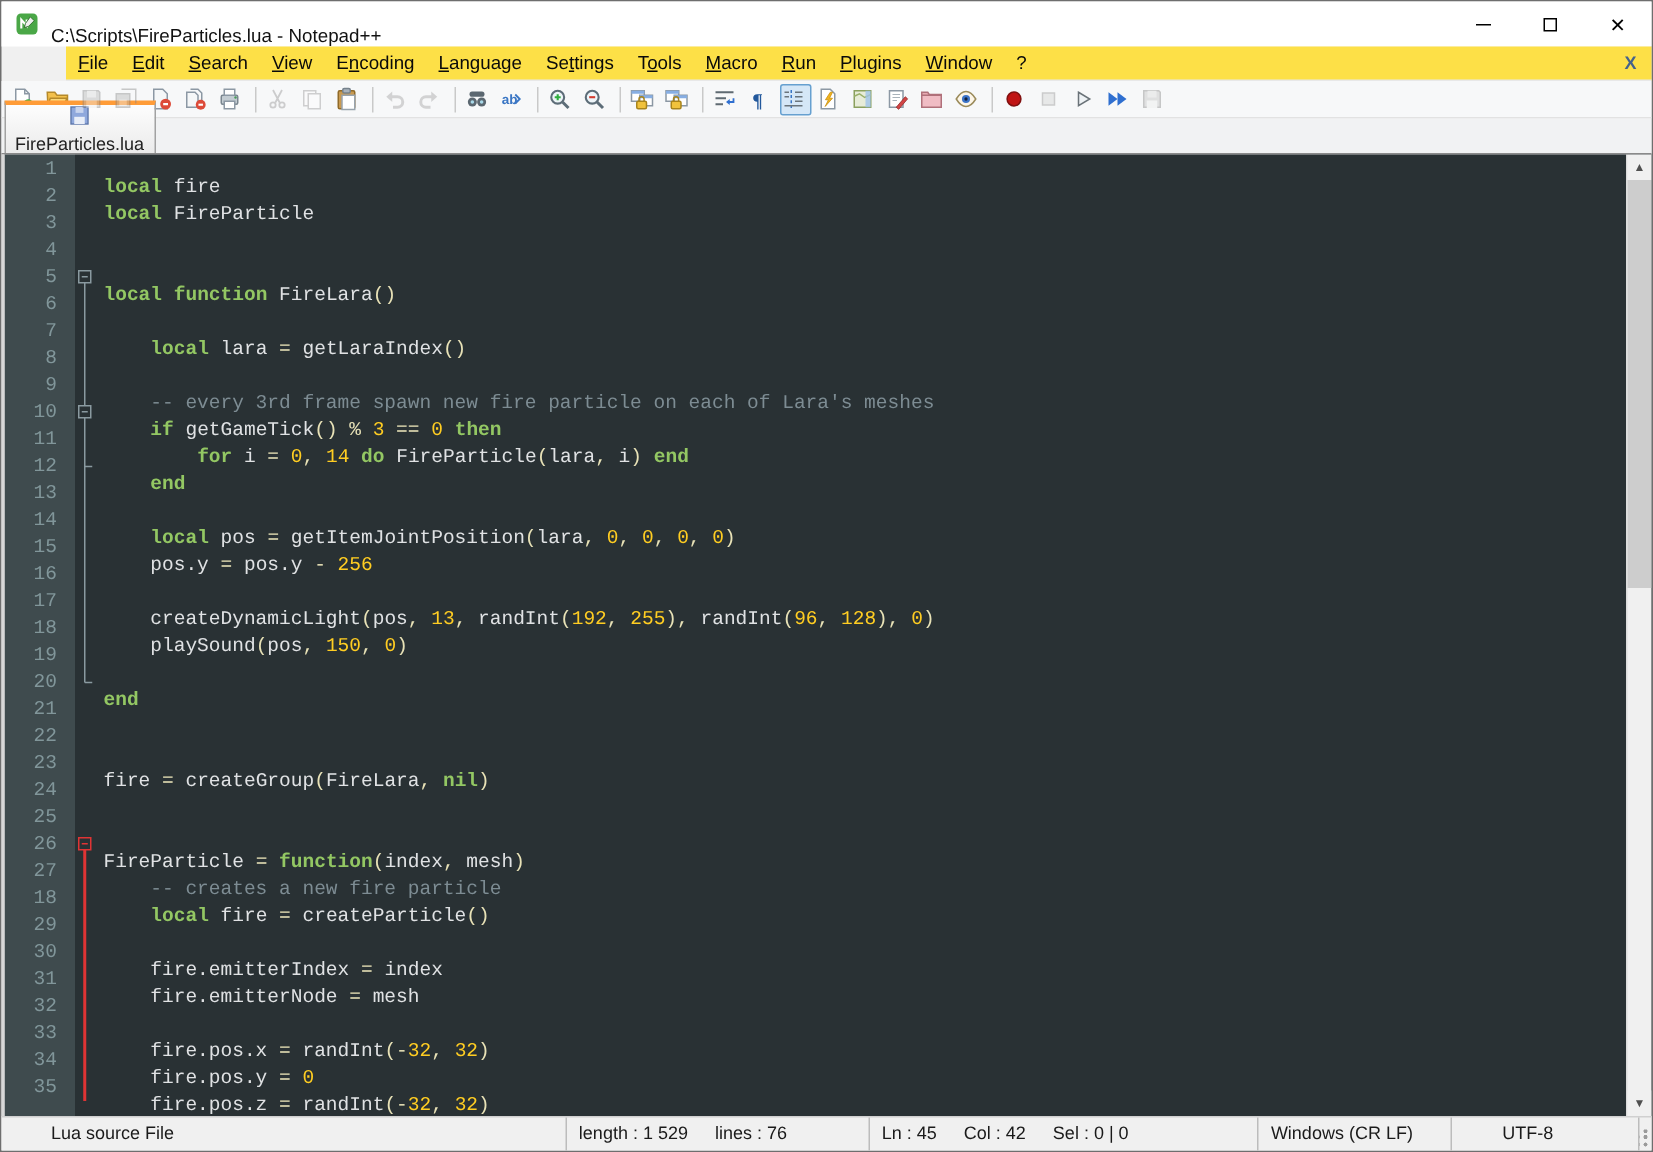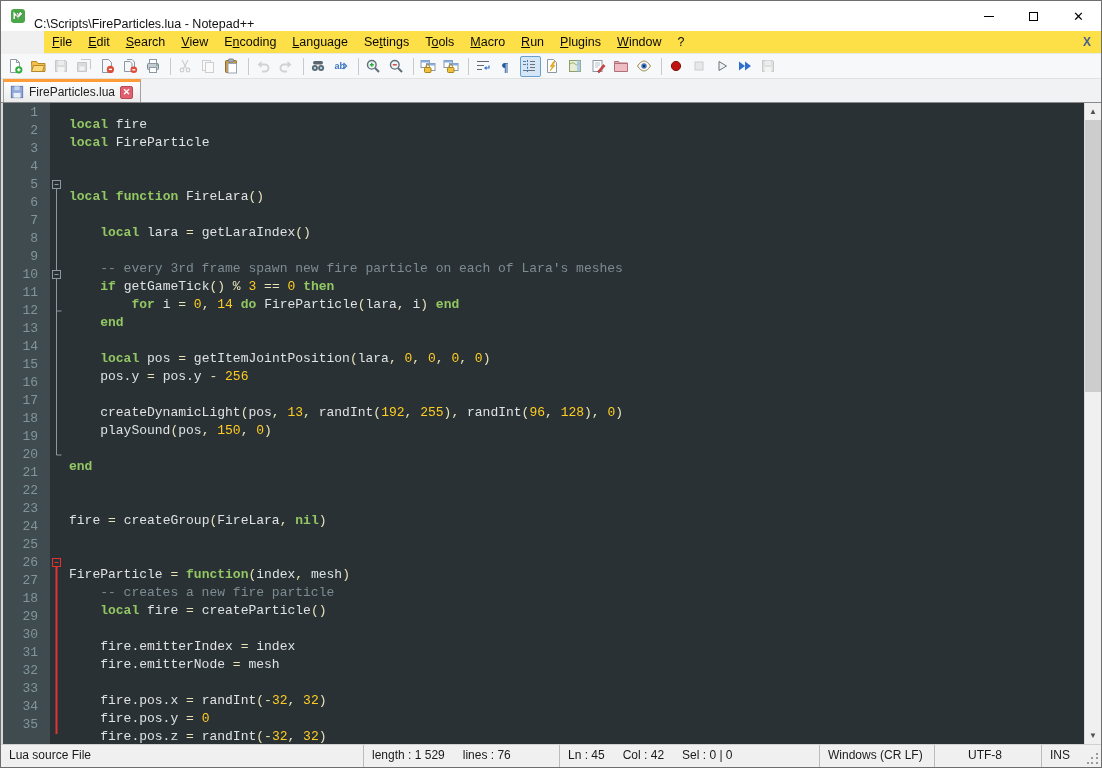--- a/index.html
+++ b/index.html
@@ -29,23 +29,23 @@
              flex:none; border-bottom:1px solid #e2e2e2; }
   .tb-icon { width:21px; height:21px; display:flex; align-items:center; justify-content:flex-start;
              margin:0 1px; border:1px solid transparent; border-radius:2px; }
   .tb-icon.disabled { filter:grayscale(1); opacity:.42; }
   .tb-icon.active { background:#d5e7f7; border-color:#66a0d0; }
   .tb-sep { width:1px; height:17px; background:#c9c9c9; margin:0 4px; }
 
   
   .tabbar { height:24px; background:#f1f2f3; display:flex; align-items:flex-end; flex:none;
             border-bottom:1px solid #8a8a8a; padding-left:2px; }
-  .tab { height:23px; display:flex; align-items:center; gap:5px; padding:0 7px 0 6px;
+  .tab { height:35px; display:flex; align-items:center; gap:5px; padding:0 7px 0 6px;
          background:linear-gradient(#fdfdfd,#ebebeb); border:1px solid #a2a2a2; border-bottom:none;
-         border-top:3px solid #ff9c38; font-size:12px; color:#222; }
+         border-top:3px solid #ff9c38; font-size:12px; color:#222;flex-direction:column; }
   .tab-close { width:13px; height:13px; background:#e0616d; border:1px solid #b84b55; border-radius:2px;
                color:#fff; font-size:9px; font-weight:bold; line-height:11px; text-align:center; }
 
   
   .editor { flex:1; position:relative; overflow:hidden;
             border-left:2px solid #d8d8d8;
             background:linear-gradient(90deg,#3F4B4E 0,#3F4B4E 47px,#293134 47px); }
   .ed-rows { position:absolute; left:0; top:1px; right:17px; }
   .ed-row { display:flex; height:18px; font-family:"Liberation Mono","DejaVu Sans Mono",monospace;
             font-size:13px; line-height:18px; }
@@ -63,21 +63,21 @@
   .vscroll { position:absolute; top:0; right:0; bottom:0; width:17px; background:#f0f0f0;
              border-left:1px solid #dcdcdc; }
   .sb-btn { position:absolute; left:0; width:16px; height:17px; display:flex; align-items:center;
             justify-content:center; font-size:8px; color:#505050; background:#f0f0f0; }
   .sb-up { top:0; } .sb-down { bottom:0; }
   .sb-thumb { position:absolute; left:0; top:17px; width:16px; height:272px; background:#cdcdcd; }
 
   
   .statusbar { height:23px; background:#f0f0f0; border-top:1px solid #d0d0d0; display:flex;
                align-items:center; font-size:12px; color:#1a1a1a; flex:none; }
-  .st-sec { height:100%; line-height:21px; padding-left:8px; white-space:nowrap; overflow:hidden; }
+  .st-sec { height:100%; line-height:21px; padding-left:8px; white-space:nowrap; overflow:hidden;margin-left:25px; }
   .st-sec + .st-sec { border-left:1px solid #bcbcbc; }
   .st-doc { width:362px; } .st-len { width:196px; } .st-pos { width:260px; }
   .st-eol { width:115px; } .st-enc { width:107px;padding-left:33px; } .st-ins { flex:1; position:relative; }
   .st-gap { display:inline-block; width:18px; }
   .grip { position:absolute; right:2px; bottom:2px; width:12px; height:12px;
           background:
             radial-gradient(circle at 10px 10px,#9a9a9a 1.2px,transparent 1.5px),
             radial-gradient(circle at 10px 5px,#9a9a9a 1.2px,transparent 1.5px),
             radial-gradient(circle at 5px 10px,#9a9a9a 1.2px,transparent 1.5px),
             radial-gradient(circle at 10px 1px,#9a9a9a 1.2px,transparent 1.5px),

